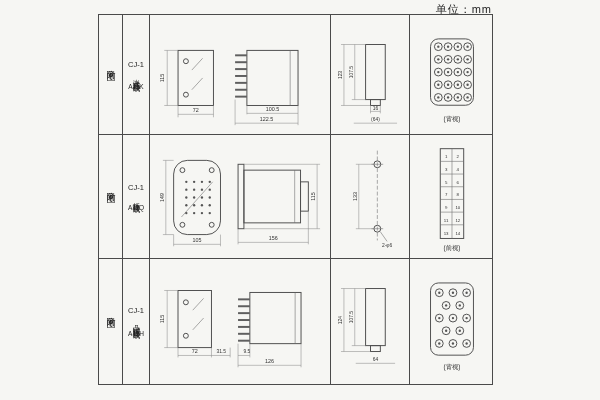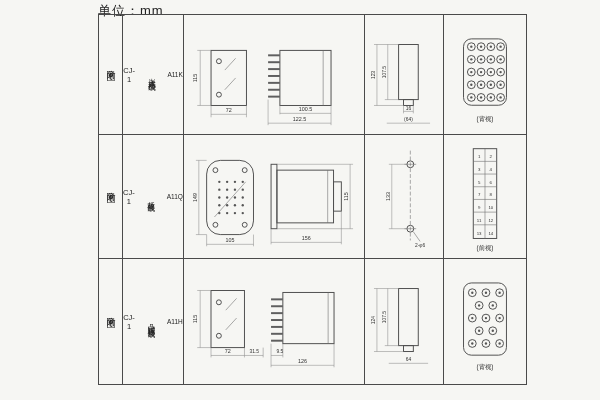--- a/index.html
+++ b/index.html
@@ -1,24 +1,24 @@
 <!DOCTYPE html>
 <html><head>
 <meta charset="utf-8">
 <style>
   *{box-sizing:border-box;margin:0;padding:0}
   html,body{width:600px;height:400px}
   body{background:#f6f6f3;font-family:"Liberation Sans","DejaVu Sans",sans-serif;color:#222;position:relative;overflow:hidden}
-  .unit{position:absolute;top:2px;left:98px;width:394px;text-align:left;font-size:13px;letter-spacing:1px}
+  .unit{position:absolute;top:2px;left:98px;width:394px;text-align:right;font-size:11px;letter-spacing:1px}
   table{position:absolute;top:14px;left:98px;border-collapse:collapse;table-layout:fixed}
   td,th{border:1px solid #4a4a4a;padding:0;vertical-align:middle;text-align:center;font-weight:normal}
   th{font-size:8.5px;letter-spacing:1px;height:13px;white-space:nowrap}
   th.sp{letter-spacing:5px}
   .fig{writing-mode:vertical-lr;text-orientation:upright;font-size:9px;letter-spacing:3px;display:inline-block}
-  .structure{display:flex;flex-direction:row;align-items:center;justify-content:center;gap:11px;padding:3px 0}
+  .structure{display:flex;flex-direction:column;align-items:center;justify-content:center;gap:4px;padding:3px 0}
   .model{font-size:7.5px}
   .stype{writing-mode:vertical-lr;text-orientation:upright;font-size:7.5px;letter-spacing:1px;display:inline-block}
   .code{font-size:6.5px}
   svg{display:block;margin:0 auto}
   .ln{fill:none;stroke:#4f4f4f;stroke-width:1}
   .tn{fill:none;stroke:#6e6e6e;stroke-width:0.6}
   .dm{fill:none;stroke:#8a8a8a;stroke-width:0.55}
   .pin{fill:#5f5f5f;stroke:none}
   .dot{fill:#555;stroke:none}
   svg text{fill:#333;font-size:5.5px;font-family:"Liberation Sans","DejaVu Sans",sans-serif}

